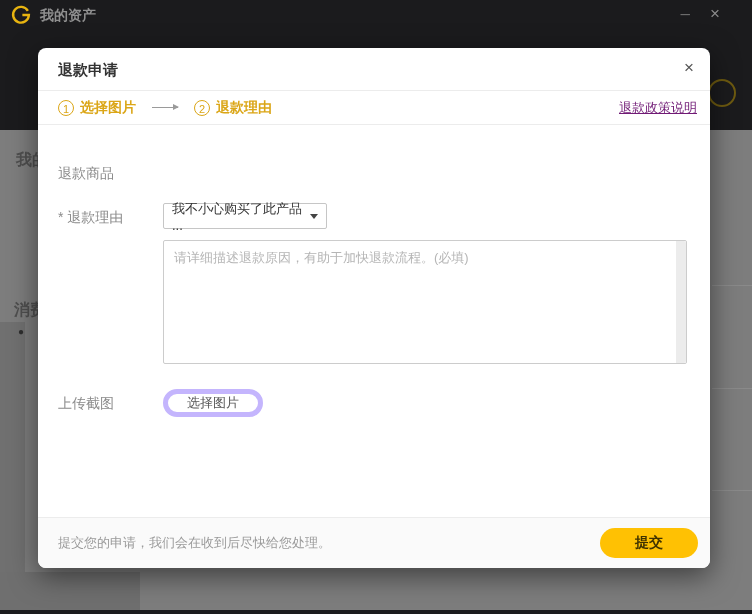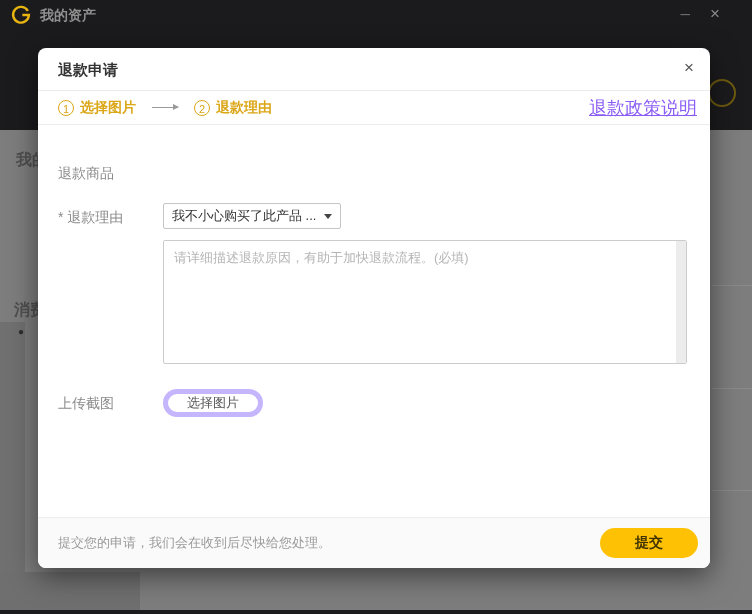--- a/index.html
+++ b/index.html
@@ -31,30 +31,30 @@
   .dlg-title { font-size:15px; font-weight:bold; color:#333;margin-top:28px; }
   .dlg-close { position:absolute; right:16px; top:11px; font-size:17px; color:#555; cursor:pointer; line-height:1; }
 
   .steps { display:flex; align-items:center; height:34px; padding:0 13px 0 20px; border-bottom:1px solid #ececec; }
   .step { display:flex; align-items:center; color:#dba617; font-weight:bold; font-size:14px; }
   .step-num { width:16px; height:16px; border:1px solid #dba617; border-radius:50%; font-size:11px;
               line-height:16px; text-align:center; margin-right:6px; font-weight:normal; }
   .step-arrow { position:relative; width:26px; height:1px; background:#9a9a9a; margin:0 16px; }
   .step-arrow::after { content:""; position:absolute; right:-1px; top:-3px; width:0; height:0;
                        border-left:6px solid #9a9a9a; border-top:3.5px solid transparent; border-bottom:3.5px solid transparent; }
-  .policy-link { margin-left:auto; font-size:18px; color:#8b5cf6; text-decoration:underline; cursor:pointer; }
+  .policy-link { margin-left:auto; font-size:13px; color:#701a75; text-decoration:underline; cursor:pointer; }
 
   .form-label { position:absolute; left:20px; font-size:14px; color:#8a8a8a; }
   .lbl-product { top:117px; }
   .lbl-reason  { top:161px; }
   .lbl-upload  { top:347px; }
   .product-value { position:absolute; left:125px; top:115px; font-size:15px; color:#2f2f2f; }
   .product-value b { font-size:15px; }
 
-  .dropdown { position:absolute; left:125px; top:155px; width:178px; height:26px; border:1px solid #c6c6c6;
+  .dropdown { position:absolute; left:125px; top:155px; width:164px; height:26px; border:1px solid #c6c6c6;
               border-radius:2px; background:#fff; display:flex; align-items:center; padding:0 8px;
               font-size:13px; color:#333; cursor:pointer; }
   .caret { margin-left:auto; width:0; height:0; border-left:4px solid transparent;
            border-right:4px solid transparent; border-top:5px solid #444; }
 
   .textarea-wrap { position:absolute; left:125px; top:192px; width:524px; height:124px; }
   .textarea-wrap textarea { width:100%; height:100%; border:1px solid #ccc; border-radius:2px; resize:none;
               padding:8px 14px 8px 10px; font-size:13px; color:#333; font-family:inherit; outline:none; }
   .textarea-wrap textarea::placeholder { color:#b5b5b5; opacity:1; }
   .scroll-track { position:absolute; right:1px; top:1px; bottom:1px; width:10px; background:#ececec;

